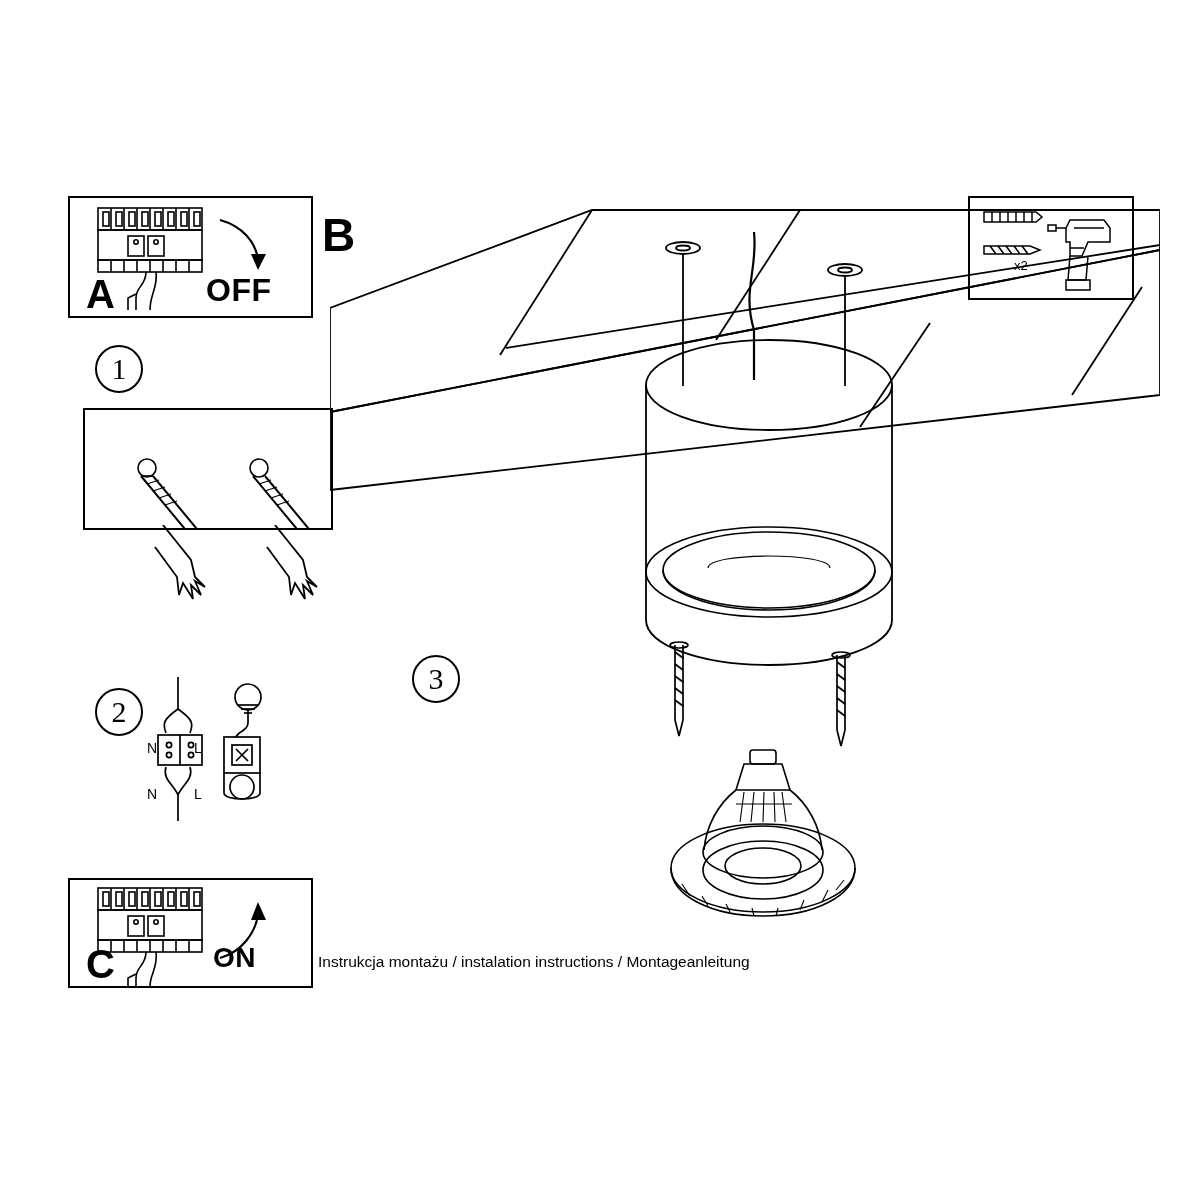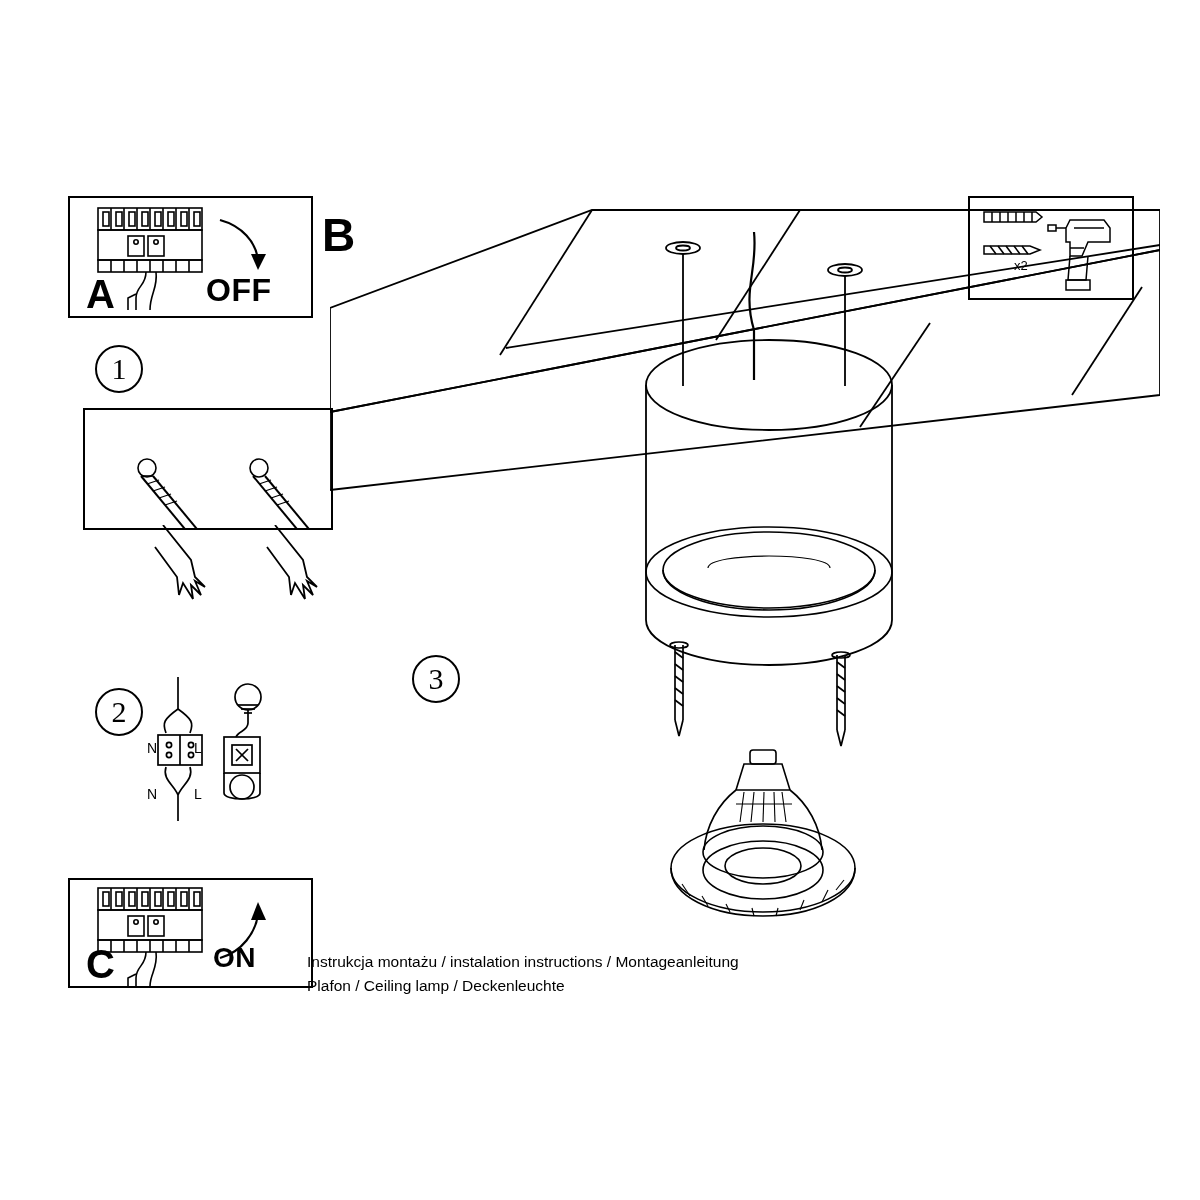--- a/index.html
+++ b/index.html
@@ -303,18 +303,17 @@
             <path d="M514 690 L506 700"></path>
         </g>
       </g>
     </g>
   </svg>
 
   <div class="abs circle" style="left:412px;top:655px;">
     <span class="stepnum">3</span>
   </div>
 
-  <div class="abs foot" style="left:307px;top:950px;width:560px;">
+  <div class="abs foot" style="left:318px;top:950px;width:560px;">
     <div>Instrukcja montażu / instalation instructions / Montageanleitung</div>
-    <div>Plafon / Ceiling lamp / Deckenleuchte</div>
   </div>
 
 </div>
 
 </body></html>

